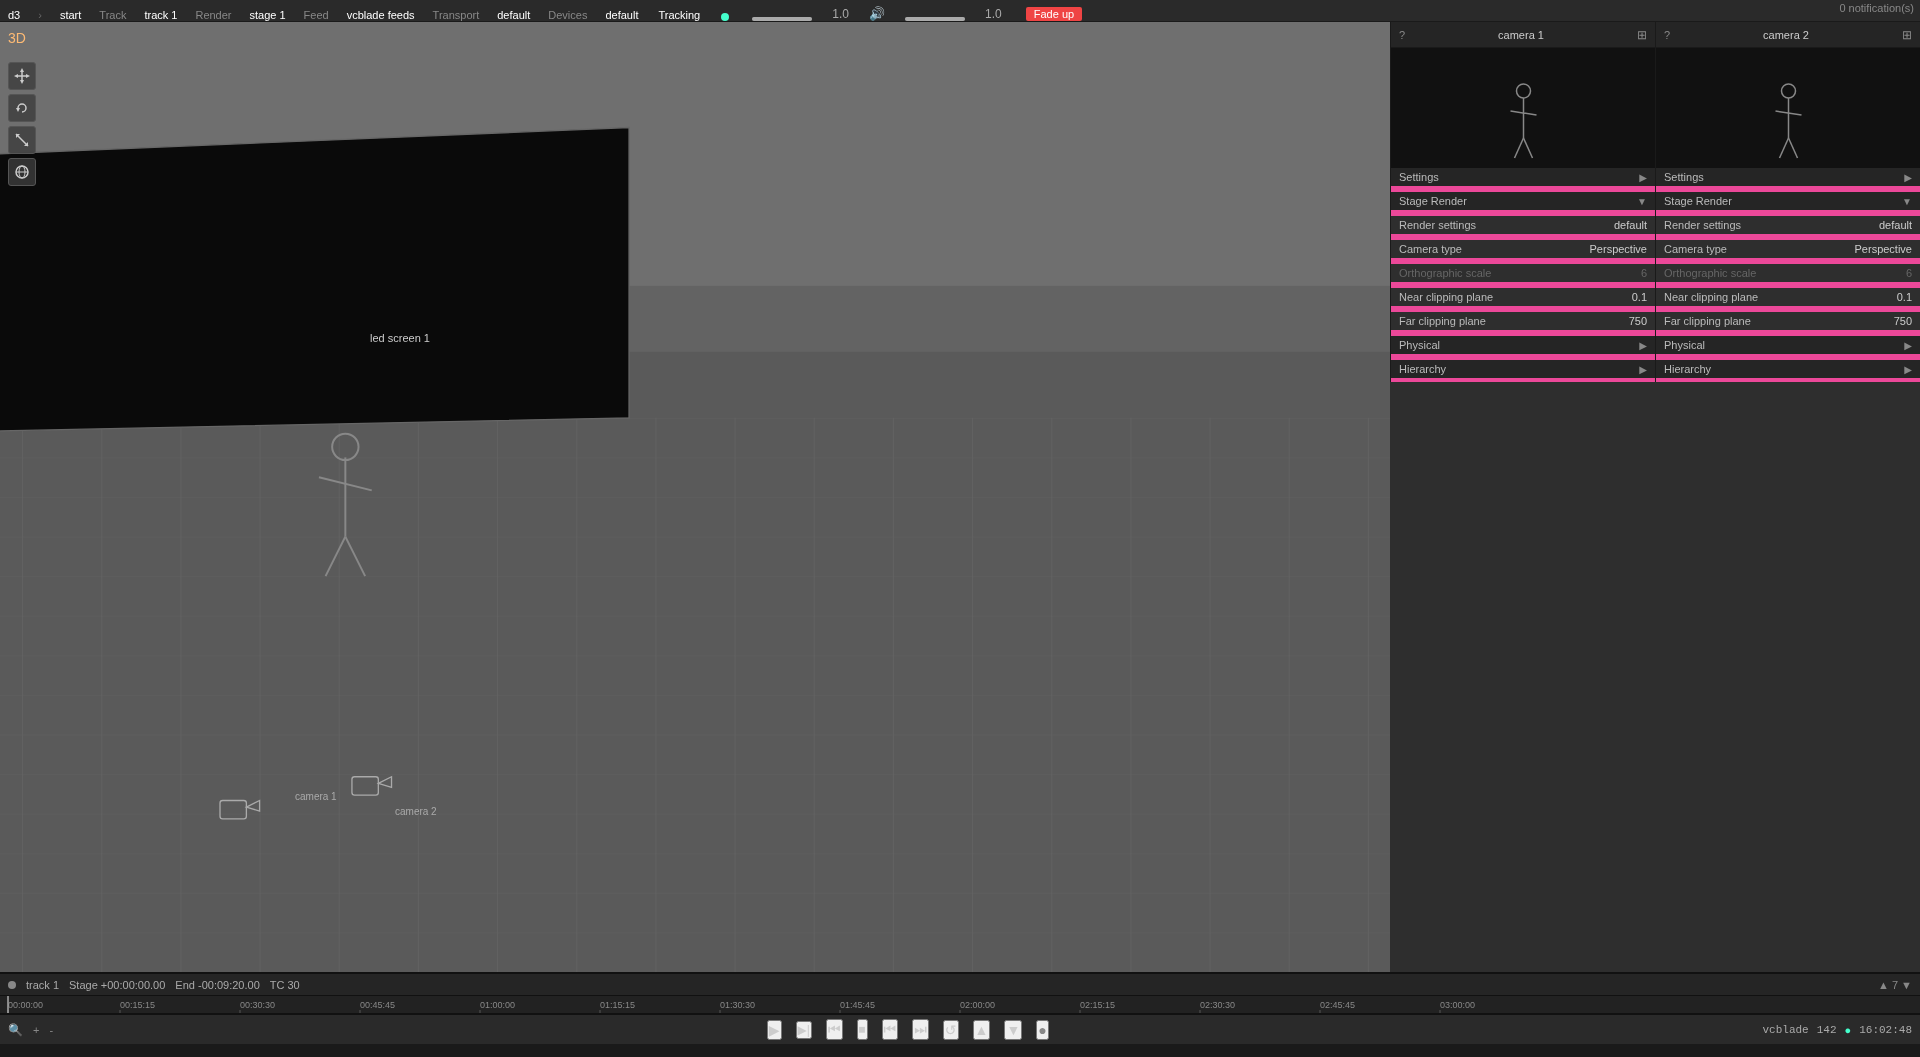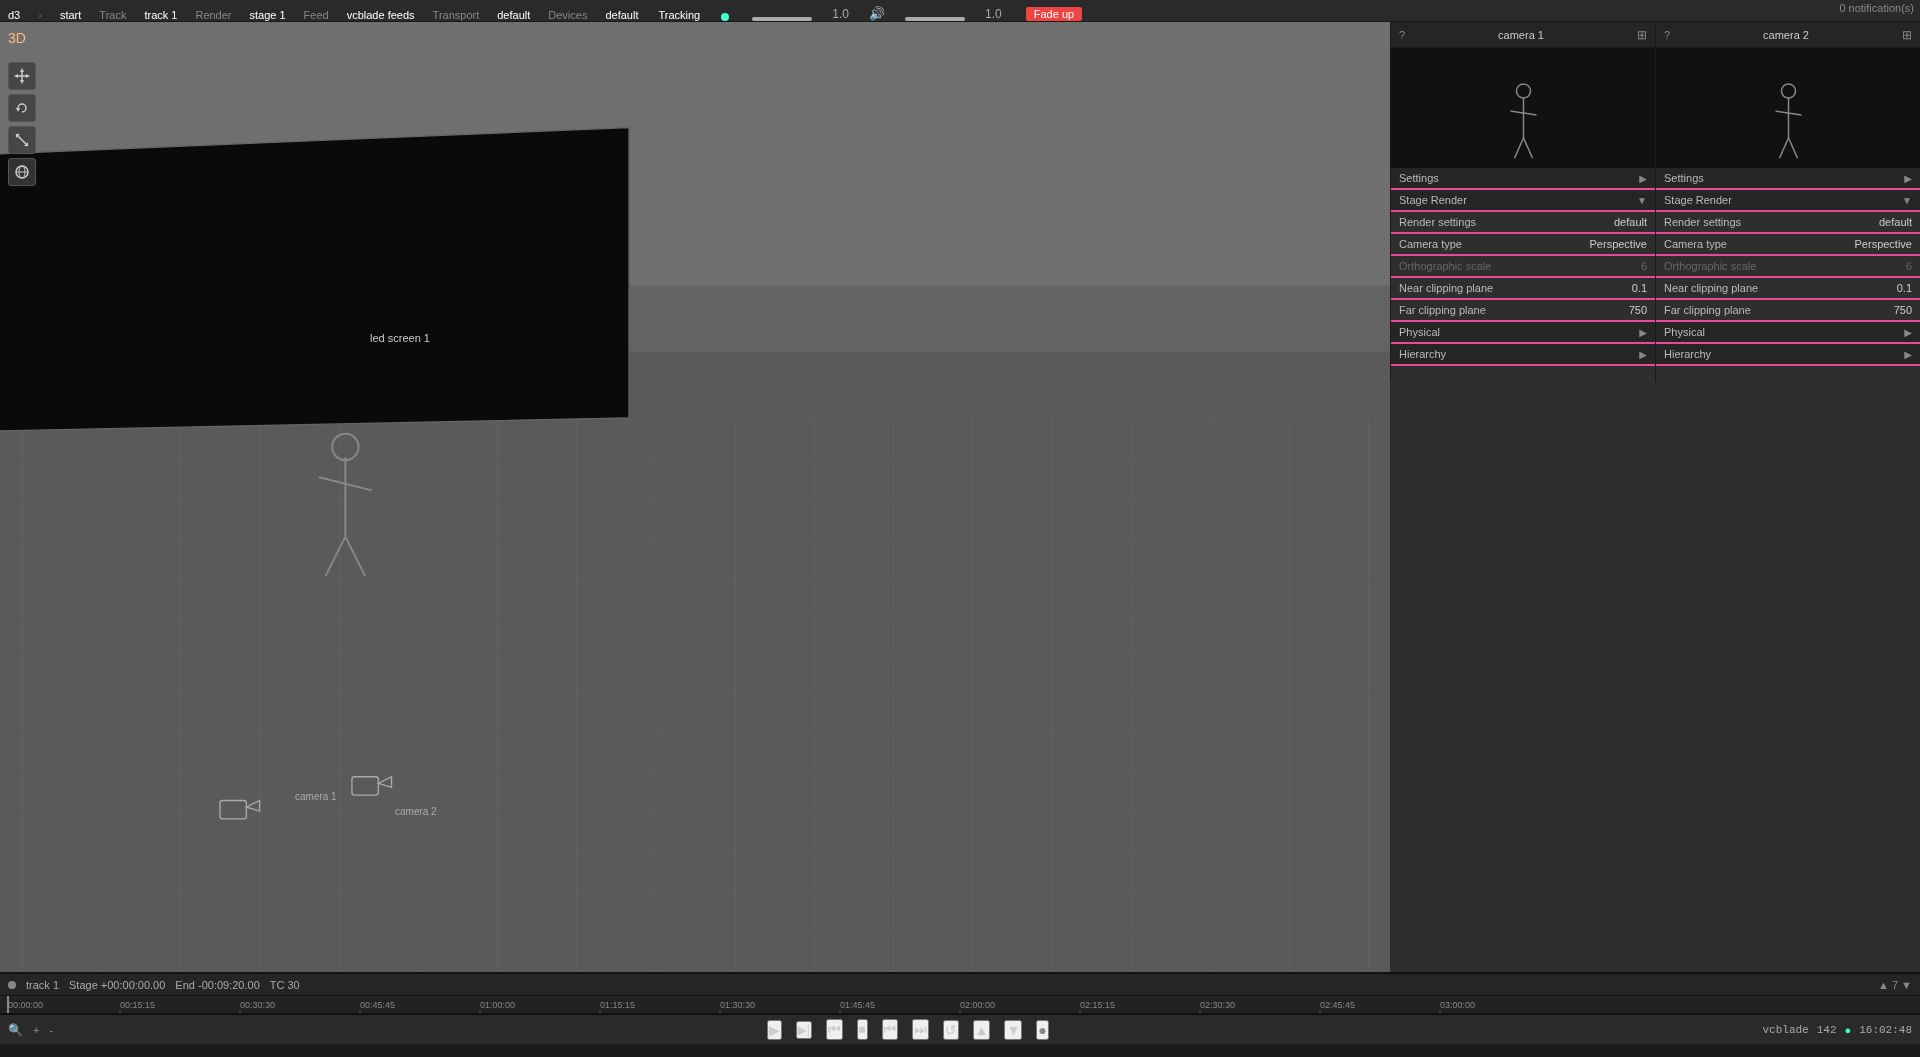--- a/index.html
+++ b/index.html
@@ -58,21 +58,21 @@
     .camera-panel-title { color: #ccc; font-size: 11px; }
     .camera-panel-icon { color: #888; font-size: 12px; cursor: pointer; }
     .camera-preview {
       height: 120px; background: #111; position: relative; overflow: hidden;
     }
 
     
     .settings-panel { flex: 1; overflow-y: auto; background: #2e2e2e; }
     .settings-row {
       display: flex; align-items: center; justify-content: space-between;
-      padding: 3px 8px; border-bottom: 2px solid #ec4899; min-height: 22px;
+      padding: 3px 8px; border-bottom: 6px solid #ec4899; min-height: 22px;
     }
     .settings-row.header-row {
       background: #252525; cursor: pointer;
     }
     .settings-label { color: #bbb; font-size: 11px; }
     .settings-value { color: #ccc; font-size: 11px; text-align: right; }
     .settings-value.dimmed { color: #666; }
     .settings-arrow { color: #888; font-size: 10px; }
 
     

